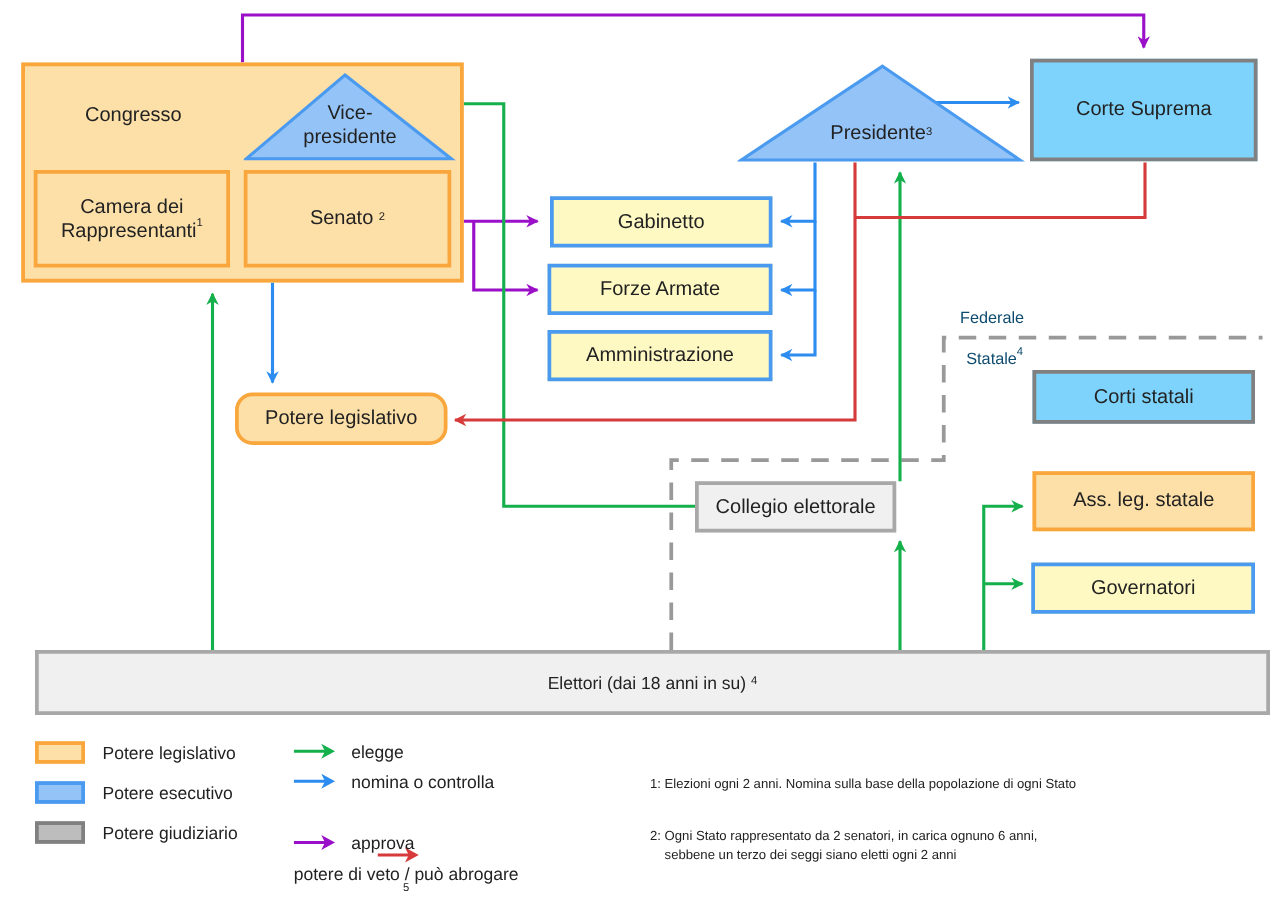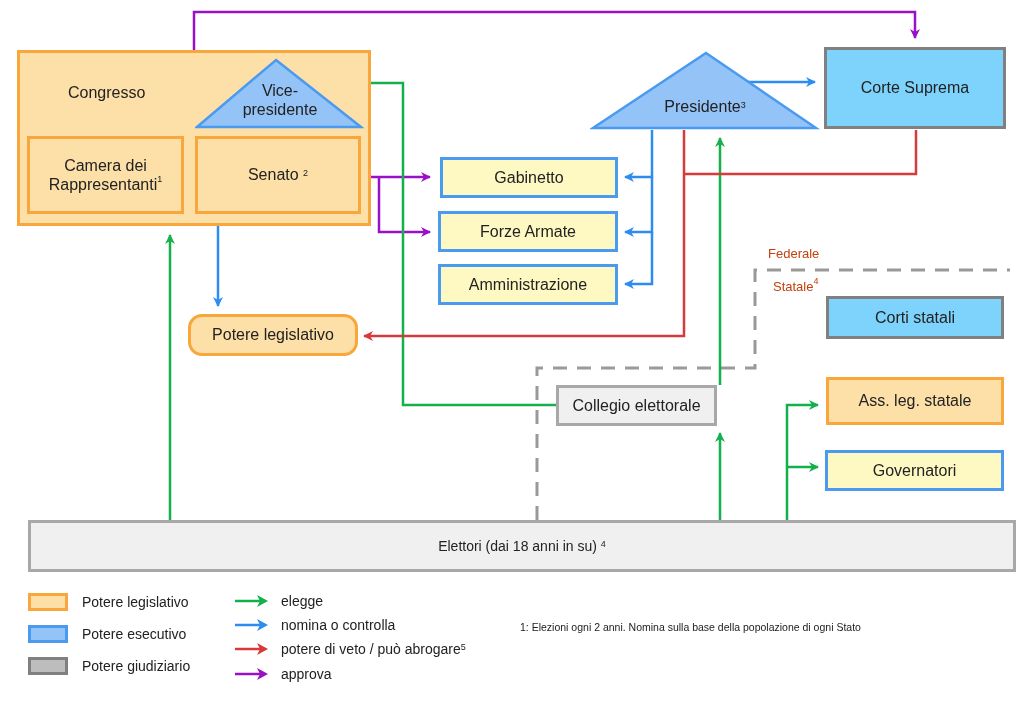--- a/index.html
+++ b/index.html
@@ -5,21 +5,21 @@
   html,body{margin:0;padding:0;background:#fff;}
   body{width:1024px;height:718px;position:relative;overflow:hidden;font-family:"Liberation Sans",sans-serif;color:#222;}
   .box{position:absolute;box-sizing:border-box;display:flex;align-items:center;justify-content:center;text-align:center;font-size:16px;line-height:1.2;}
   .leg{background:#fddfa8;border:3px solid #f9a73d;}
   .exe{background:#fef9c3;border:3px solid #4a9af0;}
   .jud{background:#7dd3fc;border:3px solid #808080;}
   .neu{background:#f0f0f0;border:3px solid #a8a8a8;}
   sup{font-size:9px;position:relative;top:-2px;}
   svg#wires{position:absolute;left:0;top:0;}
   .txt{position:absolute;font-size:16px;}
-  .small{position:absolute;font-size:13px;color:#c2410c;}
+  .small{position:absolute;font-size:13px;color:#0c4a6e;}
   .legend-row{position:absolute;display:flex;align-items:center;font-size:14px;}
   .swatch{width:40px;height:18px;box-sizing:border-box;margin-right:14px;}
   .notes{position:absolute;left:520px;top:591px;font-size:10.5px;line-height:14.3px;white-space:pre;color:#222;}
 </style>
 </head>
 <body>
 
 <svg id="wires" width="1024" height="718">
   <defs>
     <marker id="ag" markerWidth="10" markerHeight="10" refX="9" refY="5" orient="auto" markerUnits="userSpaceOnUse">
@@ -152,34 +152,36 @@
     </svg>
   <span>elegge</span>
 </div>
 <div class="legend-row" style="left:235px;top:617px;">
   <svg width="34" height="14" style="margin-right:12px;">
       <path d="M0,7 L30,7" stroke="#2d8cf0" stroke-width="2.5"></path>
       <path d="M22,1 L33,7 L22,13 L25,7z" fill="#2d8cf0"></path>
     </svg>
   <span>nomina o controlla</span>
 </div>
-<div class="legend-row" style="left:235px;top:641px;">
+<div class="legend-row" style="left:235px;top:677px;flex-direction:column;">
   <svg width="34" height="14" style="margin-right:12px;">
       <path d="M0,7 L30,7" stroke="#d63a3a" stroke-width="2.5"></path>
       <path d="M22,1 L33,7 L22,13 L25,7z" fill="#d63a3a"></path>
     </svg>
   <span>potere di veto / può abrogare</span>
     <sup>5</sup>
 </div>
 <div class="legend-row" style="left:235px;top:666px;">
   <svg width="34" height="14" style="margin-right:12px;">
       <path d="M0,7 L30,7" stroke="#9a10c8" stroke-width="2.5"></path>
       <path d="M22,1 L33,7 L22,13 L25,7z" fill="#9a10c8"></path>
     </svg>
   <span>approva</span>
 </div>
 
 <div class="notes">
   <div>1: Elezioni ogni 2 anni. Nomina sulla base della popolazione di ogni Stato</div>
+  <div>2: Ogni Stato rappresentato da 2 senatori, in carica ognuno 6 anni,
+    sebbene un terzo dei seggi siano eletti ogni 2 anni</div>
   
   
   
 </div>
 
 </body></html>

